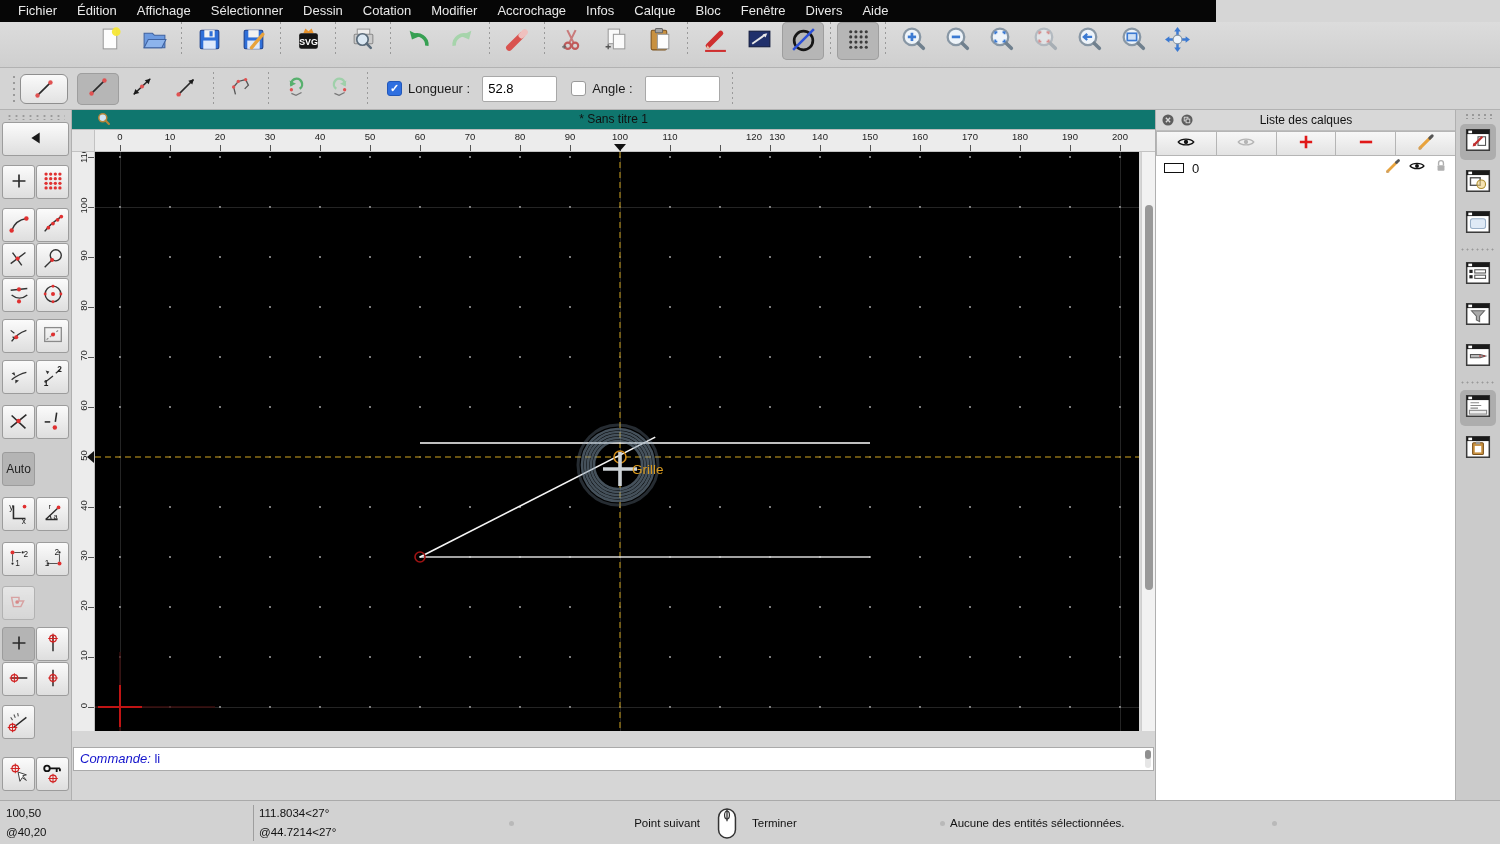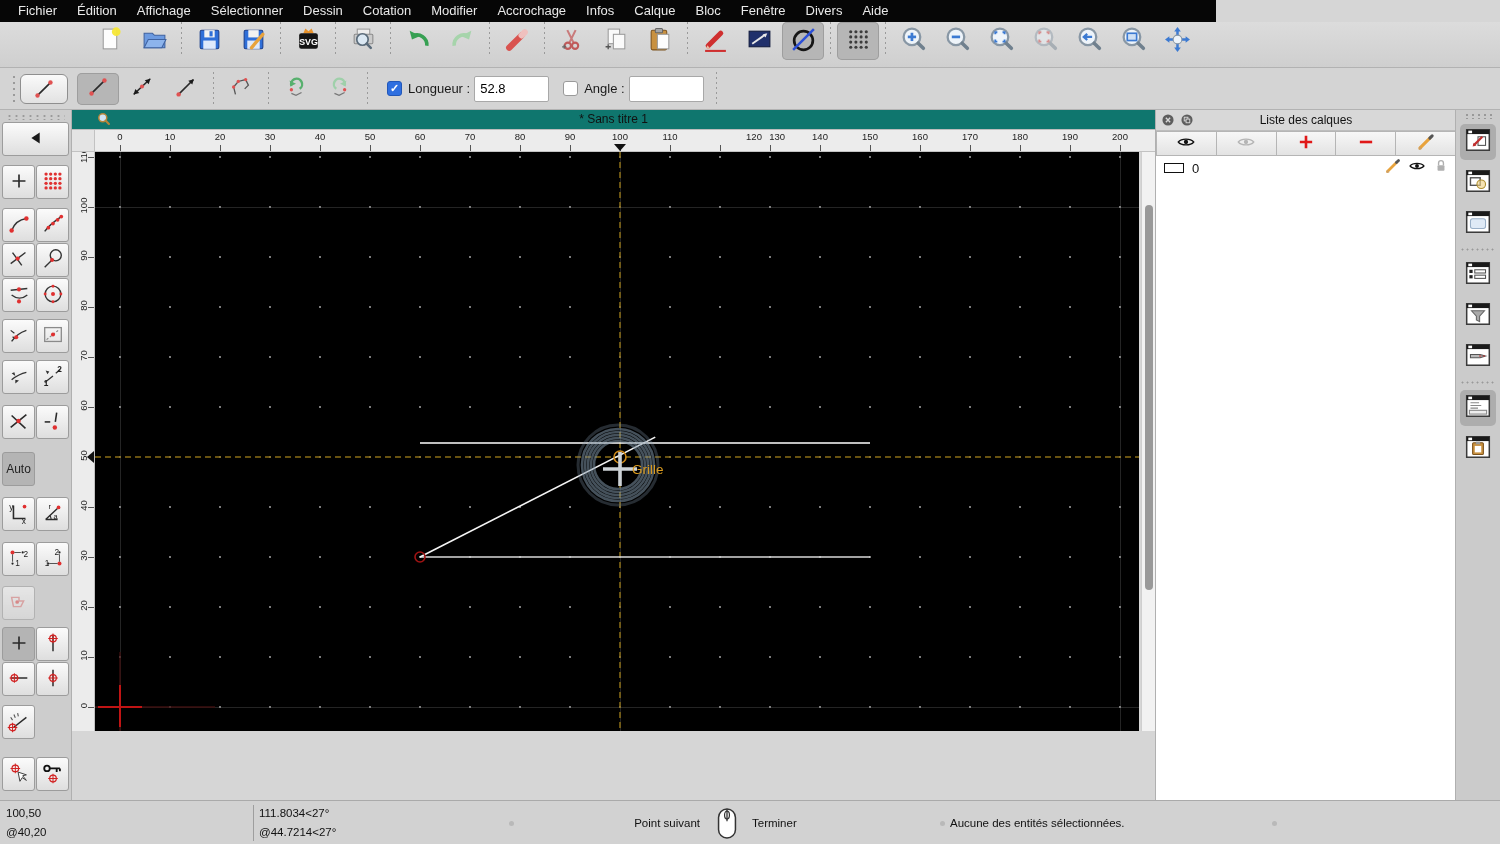--- a/index.html
+++ b/index.html
@@ -17,21 +17,21 @@
   .tb-btn.small { width:42px; height:32px; }
   .tb-btn.pressed { background:#b6b6b6; box-shadow:inset 0 0 0 1px #9e9e9e; }
   .tb-btn.disabled { opacity:.45; }
   .tb-sep { width:1px; height:34px; margin:0 5px; background-image:linear-gradient(#9a9a9a 2px, transparent 2px); background-size:1px 5px; }
   .tb-handle { width:4px; height:30px; margin:0 4px; background-image:radial-gradient(circle,#9a9a9a 1px,transparent 1.2px); background-size:4px 6px; }
   .tool-indicator { width:48px; height:30px; border:1px solid #8f8f8f; border-radius:6px; background:linear-gradient(#fafafa,#e2e2e2); display:flex; align-items:center; justify-content:center; margin-right:8px; }
   .opt-check { display:flex; align-items:center; margin:0 4px 0 14px; }
   .checkbox { width:15px; height:15px; border-radius:3px; border:1px solid #9a9a9a; background:#fff; display:flex; align-items:center; justify-content:center; color:#fff; font-size:11px; font-weight:bold; }
   .checkbox.checked { background:#2f6fe0; border-color:#2257b8; }
   .opt-label { font-size:13px; color:#1a1a1a; margin-left:6px; }
-  .opt-input { width:75px; height:22px; border:1px solid #a8a8a8; border-radius:2px; background:#fff; font-size:13px; padding:12px 5px; font-family:"Liberation Sans",sans-serif; }
+  .opt-input { width:75px; height:22px; border:1px solid #a8a8a8; border-radius:2px; background:#fff; font-size:13px; padding:12px 5px; font-family:"Liberation Sans",sans-serif; margin-left:8px; }
 
   
   #sidebar { position:absolute; left:0; top:110px; width:72px; height:690px; background:#cdcdcd; border-right:1px solid #b0b0b0; padding-top:4px; }
   #sidebar .dots { height:6px; margin:0 6px 2px 6px; background-image:radial-gradient(circle,#9a9a9a 1px,transparent 1.2px); background-size:7px 4px; }
   .sb-row { display:flex; margin-left:2px; }
   .sb-btn { width:33px; height:34px; border:1px solid #9c9c9c; border-radius:3px; background:linear-gradient(#fbfbfb,#dedede); display:flex; align-items:center; justify-content:center; margin-right:1px; font-size:12px; color:#222; }
   .sb-btn.wide { width:67px; }
   .sb-btn.pressed { background:#b4b4b4; }
   .sb-btn.disabled { opacity:.55; }
 
@@ -754,20 +754,27 @@
           <circle cx="523" cy="313" r="36" fill="none" stroke="#7d93a6" stroke-opacity="0.55" stroke-width="2.6"></circle>
           <circle cx="523" cy="313" r="40" fill="none" stroke="#7d93a6" stroke-opacity="0.3" stroke-width="3"></circle>
           <circle cx="525" cy="305" r="6" fill="none" stroke="#cc8819" stroke-width="1.6"></circle>
           <path d="M525 300 V334 M508 317 H542" stroke="#cdd2d6" stroke-width="3.6"></path>
           <text x="537" y="322" font-size="13.5" fill="#d89a20" font-family="Liberation Sans,sans-serif">Grille</text>
         </svg>
       </div>
     <div id="vscroll">
         <div class="thumb"></div>
       </div>
+    <div id="command-box">
+      <span class="prefix">Commande:</span>
+      <span> </span><span>li</span>
+      <div class="mini-scroll">
+          <div></div>
+        </div>
+    </div>
   </div>
 
   <div id="layer-panel">
     <div id="lp-header">
       <span class="lp-hbtn" style="left:4px"><svg width="16" height="16" viewBox="0 0 26 26">
             <circle cx="13" cy="13" r="9" fill="#5d5d5d"></circle>
             <path d="M9.5 9.5 l7 7 M16.5 9.5 l-7 7" stroke="#d8d8d8" stroke-width="2.2"></path>
           </svg></span>
       <span class="lp-hbtn" style="left:23px"><svg width="16" height="16" viewBox="0 0 26 26">
             <circle cx="13" cy="13" r="9" fill="#5d5d5d"></circle>

